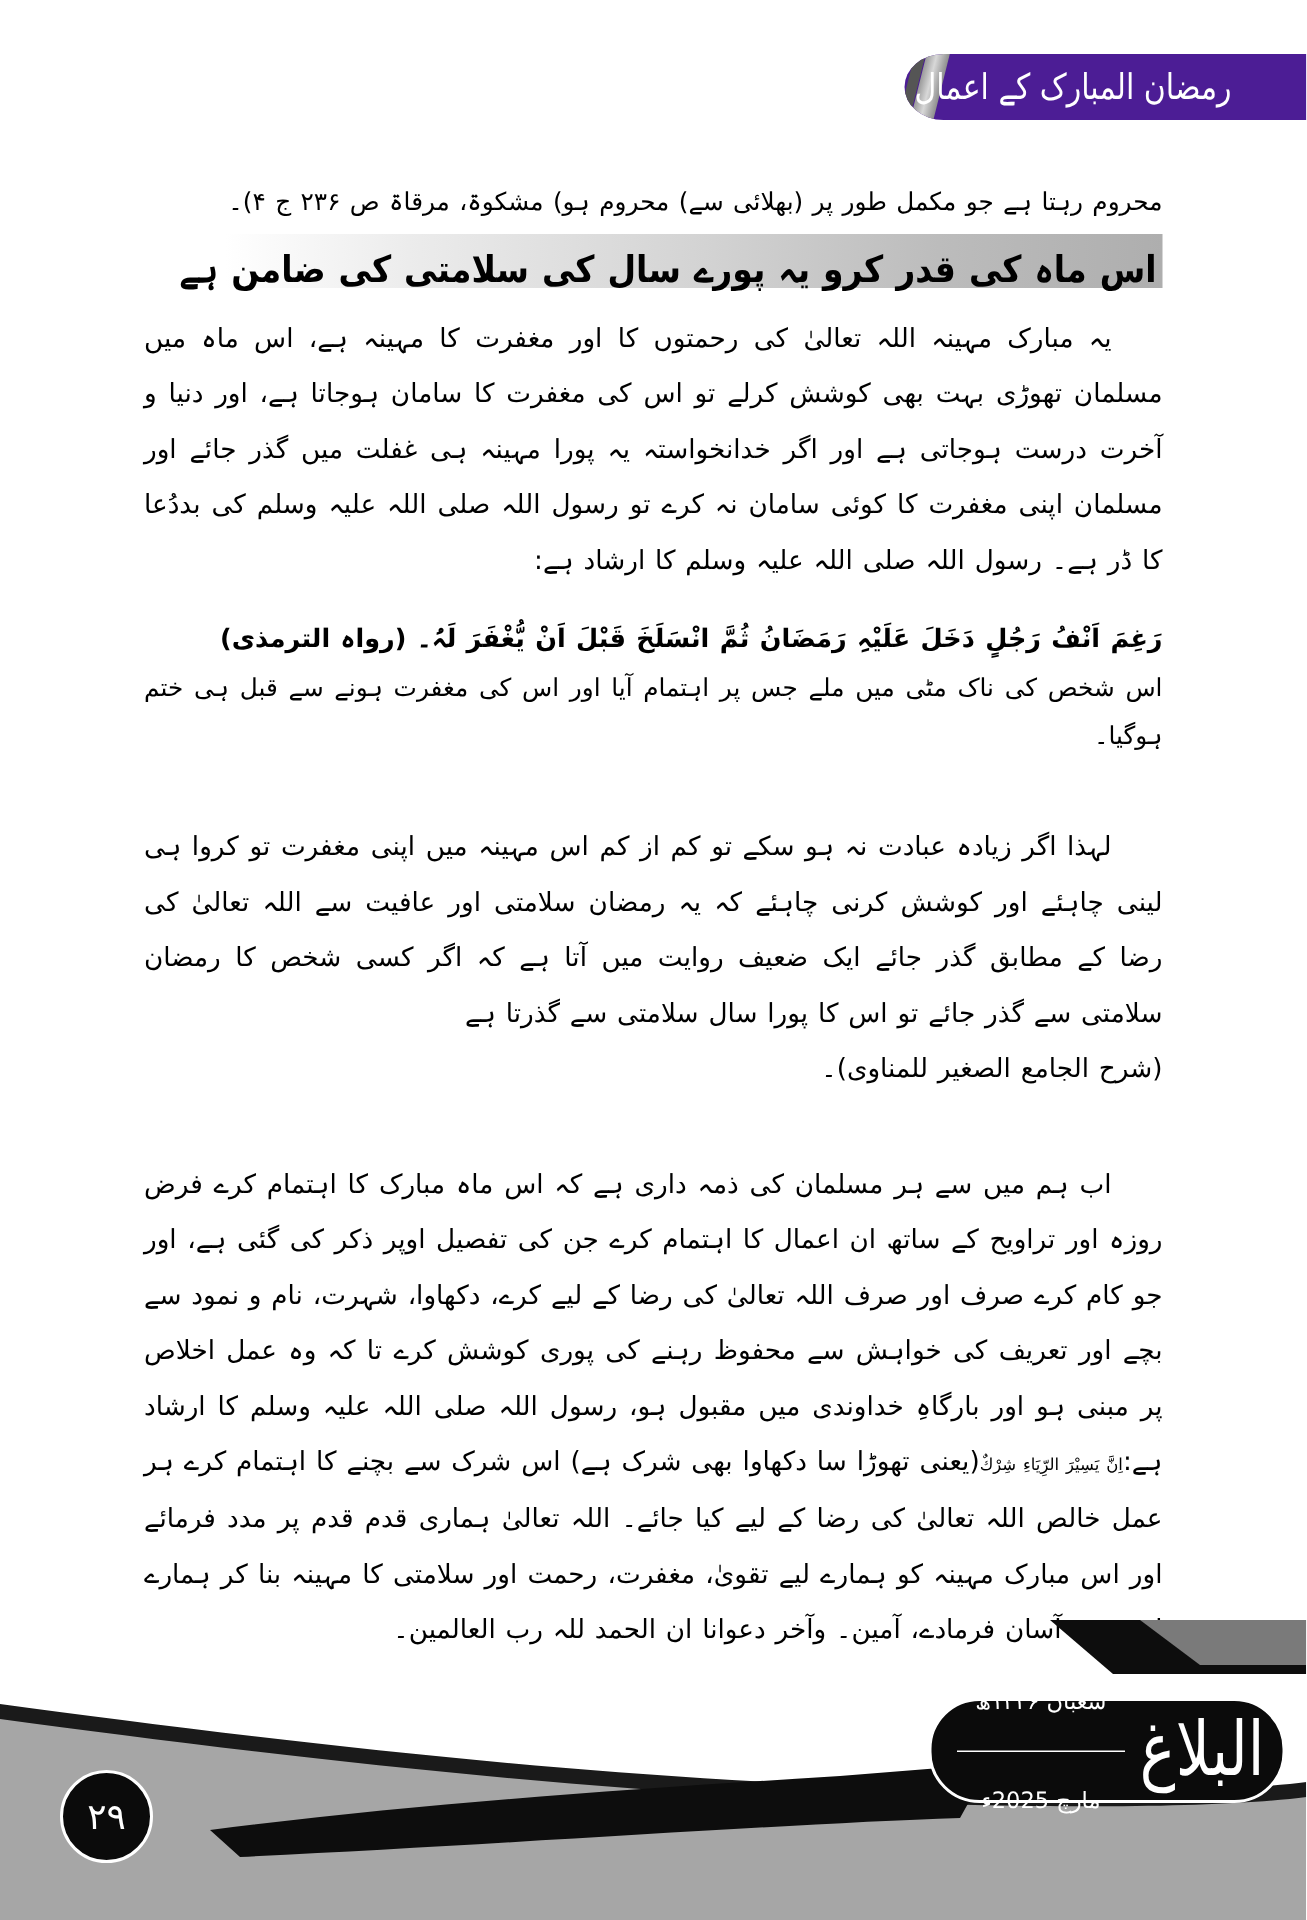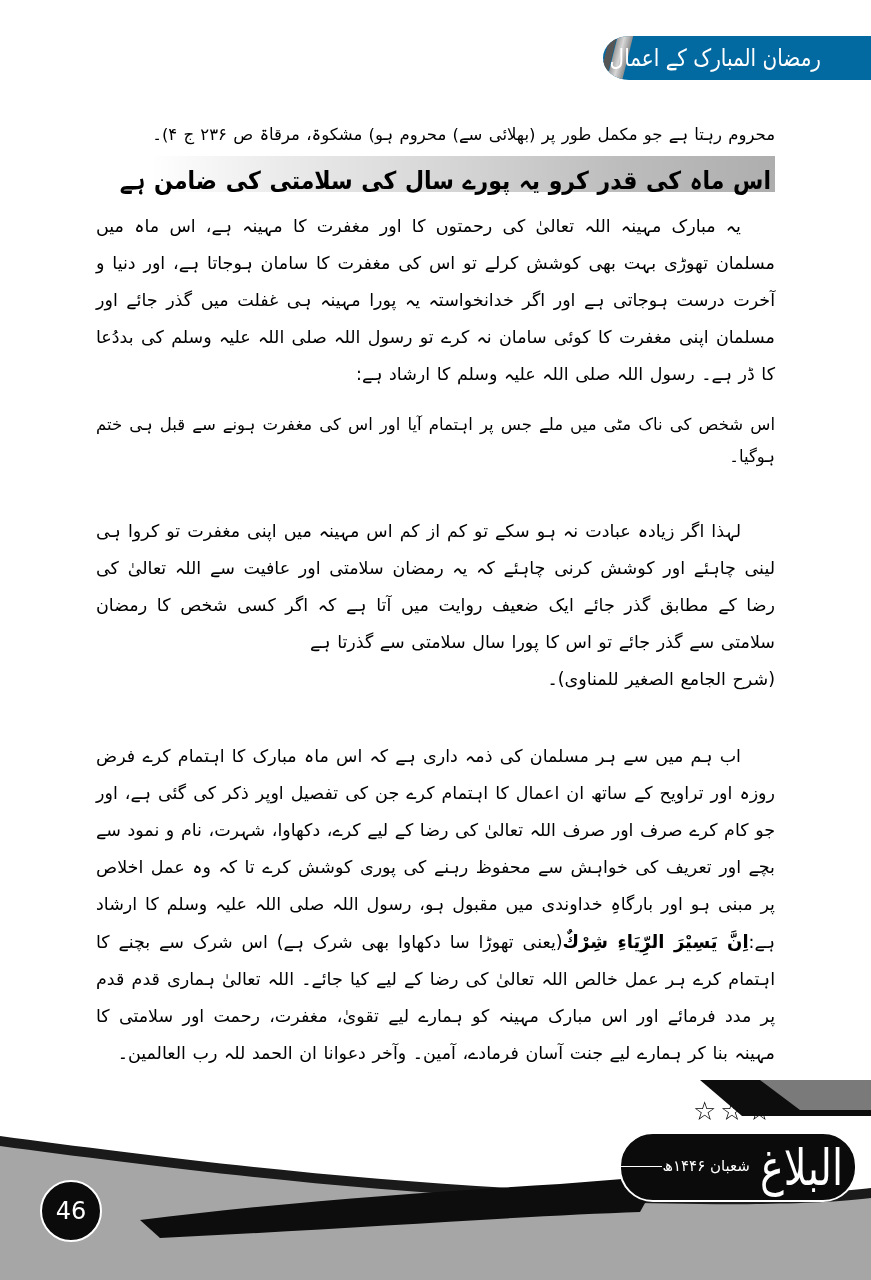--- a/index.html
+++ b/index.html
@@ -16,21 +16,21 @@
     font-family: "DejaVu Sans", sans-serif;
   }
 
   
   .header-banner {
     position: absolute;
     top: 36px;
     right: 0;
     width: 268px;
     height: 44px;
-    background: #0369a1;
+    background: #4c1d95;
     border-top-left-radius: 26px 22px;
     border-bottom-left-radius: 26px 22px;
     overflow: hidden;
     display: flex;
     align-items: center;
     justify-content: flex-start;
   }
   .header-banner .stripe {
     position: absolute;
     left: 8px;
@@ -136,22 +136,22 @@
     line-height: 32px;
     text-align: justify;
     text-align-last: right;
     direction: rtl;
   }
   .cite-line {
     text-align: left;
     direction: rtl;
   }
   .inline-ar {
-    font-weight: bold;
-    font-size: 18px;
+    font-weight: normal;
+    font-size: 11px;
   }
 
   
   .stars {
     margin-top: 26px;
     text-align: center;
     direction: ltr;
     font-size: 26px;
     letter-spacing: 4px;
     color: #000000;
@@ -189,24 +189,25 @@
   .badge-logo {
     color: #ffffff;
     font-size: 40px;
     line-height: 1;
     transform: scaleY(1.25);
     margin-left: 4px;
     white-space: nowrap;
   }
   .badge-dates {
     display: flex;
-    flex-direction: row;
+    flex-direction: column;
     align-items: center;
     color: #ffffff;
     margin-right: 6px;
+    gap: 20px;
   }
   .badge-dates .d1 {
     font-size: 15px;
     line-height: 20px;
     white-space: nowrap;
     padding-bottom: 2px;
   }
   .badge-rule {
     width: 112px;
     height: 1.5px;
@@ -256,20 +257,21 @@
     <div class="line-top urdu">محروم رہتا ہے جو مکمل طور پر (بھلائی سے) محروم ہو) مشکوۃ، مرقاۃ ص ۲۳۶ ج ۴)۔</div>
 
     <div class="heading-band">
       <span class="heading-text">اس ماہ کی قدر کرو یہ پورے سال کی سلامتی کی ضامن ہے</span>
     </div>
 
     <p class="para urdu">یہ مبارک مہینہ اللہ تعالیٰ کی رحمتوں کا اور مغفرت کا مہینہ ہے، اس ماہ میں مسلمان تھوڑی بہت بھی کوشش کرلے تو اس کی مغفرت کا سامان ہوجاتا ہے، اور دنیا و آخرت درست ہوجاتی ہے اور اگر خدانخواستہ یہ پورا مہینہ ہی غفلت میں گذر جائے اور مسلمان اپنی مغفرت کا کوئی سامان نہ کرے تو رسول اللہ صلی اللہ علیہ وسلم کی بددُعا کا ڈر ہے۔ رسول اللہ صلی اللہ علیہ وسلم کا ارشاد ہے:</p>
 
     <div class="spacer-sm"></div>
 
+    <div class="arabic">رَغِمَ اَنْفُ رَجُلٍ دَخَلَ عَلَیْہِ رَمَضَانُ ثُمَّ انْسَلَخَ قَبْلَ اَنْ یُّغْفَرَ لَہُ۔ (رواہ الترمذی)</div>
 
     <div class="urdu trans">اس شخص کی ناک مٹی میں ملے جس پر اہتمام آیا اور اس کی مغفرت ہونے سے قبل ہی ختم ہوگیا۔</div>
 
     <div class="spacer-md"></div>
 
     <p class="para urdu">لہذا اگر زیادہ عبادت نہ ہو سکے تو کم از کم اس مہینہ میں اپنی مغفرت تو کروا ہی لینی چاہئے اور کوشش کرنی چاہئے کہ یہ رمضان سلامتی اور عافیت سے اللہ تعالیٰ کی رضا کے مطابق گذر جائے ایک ضعیف روایت میں آتا ہے کہ اگر کسی شخص کا رمضان سلامتی سے گذر جائے تو اس کا پورا سال سلامتی سے گذرتا ہے</p>
     <div class="urdu cite-line">(شرح الجامع الصغیر للمناوی)۔</div>
 
     <div class="spacer-md"></div>
 
@@ -293,16 +295,16 @@
 
     <div class="footer-badge">
       <span class="badge-logo">البلاغ</span>
       <span class="badge-dates">
         <span class="d1">شعبان ۱۴۴۶ھ</span>
         <span class="badge-rule"></span>
         <span class="d2">مارچ 2025ء</span>
       </span>
     </div>
 
-    <div class="page-number">46</div>
+    <div class="page-number">۲۹</div>
   </div>
 
 </div>
 
 </body></html>

